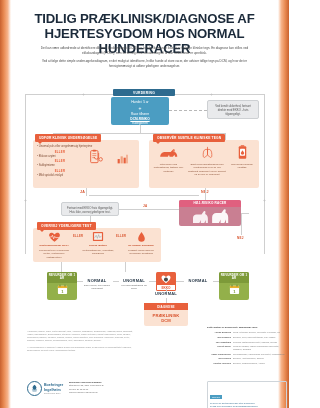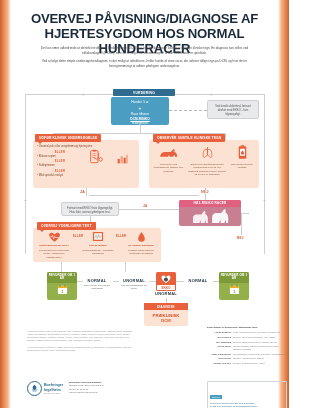--- a/index.html
+++ b/index.html
@@ -128,21 +128,21 @@
 </head>
 <body>
 
 <div class="page">
   <div class="edge-l"></div>
   <div class="edge-r"></div>
 
   <div class="sheet">
 
     <div class="title">
-      <span class="l1">OVERVEJ PÅVISNING/DIAGNOSE AF</span>
+      <span class="l1">TIDLIG PRÆKLINISK/DIAGNOSE AF</span>
       <span class="l2">HJERTESYGDOM HOS NORMAL HUNDERACER</span>
     </div>
     <div class="intro">
       <p>Det kan være udfordrende at identificere dilateret kardiomyopati (DCM) hos hunde, da mange ikke viser tydelige kliniske tegn. En diagnose kan stilles ved ekkokardiografi (EKKO), men screening med ekkokardiografi af alle risikohunde er uprektisk.</p>
       <p>Ved at følge dette simple undersøgelsesdiagram, er det muligt at identificere, hvilke hunde af store racer, der udviser tidlige tegn på DCM, og hvor det er hensigtsmæssigt at udføre yderligere undersøgelser.</p>
     </div>
 
     <div class="flow">
 
       <div class="hline" style="left:0;top:6px;width:240px;"></div>

